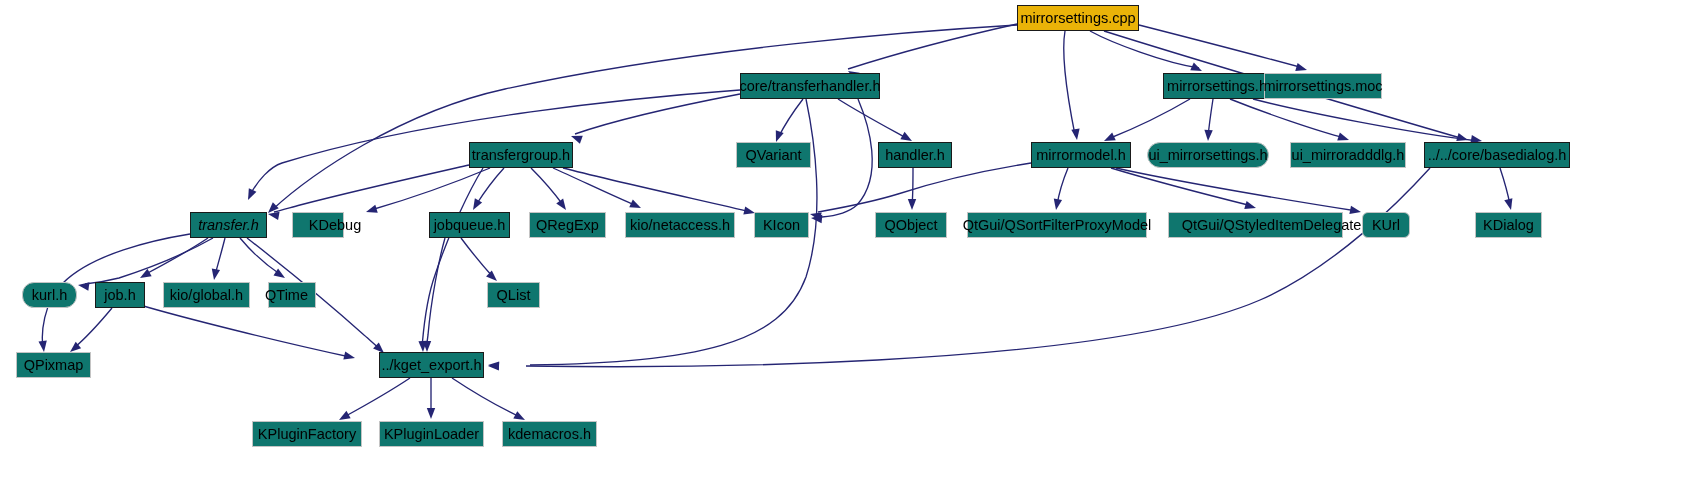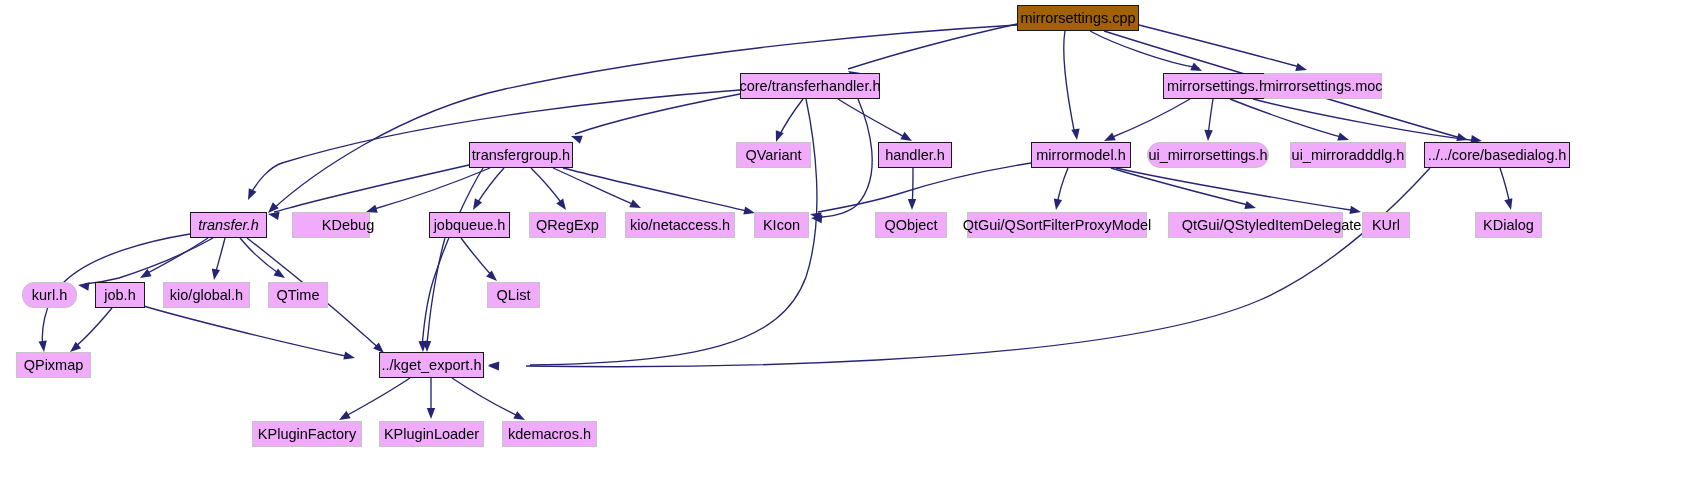--- a/index.html
+++ b/index.html
@@ -34,29 +34,29 @@
     position: absolute;
     box-sizing: border-box;
     display: flex;
     align-items: center;
     justify-content: center;
     height: 26px;
     font-size: 14.5px;
     line-height: 1;
     color: #000000;
     white-space: nowrap;
-    background: #f0abfc;
+    background: #0f766e;
     border: 1px solid #c4c4c4;
   }
   .node.internal {
     border: 1.6px solid #1a1a1a;
   }
   .node.root {
     border: 1.6px solid #1a1a1a;
-    background: #a16207;
+    background: #eab308;
   }
   .node-label {
     display: block;
     padding: 0 7px;
   }
 </style>
 </head>
 <body>
 
 <div id="graph-root">
@@ -266,21 +266,21 @@
       </div>
       <div class="node internal" style="left: 1424px; top: 142px; width: 146px; height: 26px;">
         <span class="node-label">../../core/basedialog.h</span>
       </div>
       <div class="node internal" style="left: 469px; top: 142px; width: 104px; height: 26px;">
         <span class="node-label">transfergroup.h</span>
       </div>
       <div class="node internal" style="left: 190px; top: 212px; width: 77px; height: 26px; font-style: italic;">
         <span class="node-label">transfer.h</span>
       </div>
-      <div class="node external" style="left: 292px; top: 212px; width: 78px; height: 26px; padding-left: 34px;">
+      <div class="node external" style="left: 292px; top: 212px; width: 52px; height: 26px; padding-left: 34px;">
         <span class="node-label">KDebug</span>
       </div>
       <div class="node internal" style="left: 429px; top: 212px; width: 81px; height: 26px;">
         <span class="node-label">jobqueue.h</span>
       </div>
       <div class="node external" style="left: 529px; top: 212px; width: 77px; height: 26px;">
         <span class="node-label">QRegExp</span>
       </div>
       <div class="node external" style="left: 625px; top: 212px; width: 110px; height: 26px;">
         <span class="node-label">kio/netaccess.h</span>
@@ -290,36 +290,36 @@
       </div>
       <div class="node external" style="left: 875px; top: 212px; width: 72px; height: 26px;">
         <span class="node-label">QObject</span>
       </div>
       <div class="node external" style="left: 967px; top: 212px; width: 180px; height: 26px;">
         <span class="node-label">QtGui/QSortFilterProxyModel</span>
       </div>
       <div class="node external" style="left: 1168px; top: 212px; width: 175px; height: 26px; padding-left: 32px;">
         <span class="node-label">QtGui/QStyledItemDelegate</span>
       </div>
-      <div class="node external" style="left: 1362px; top: 212px; width: 48px; height: 26px;">
+      <div class="node external" style="left: 1362px; top: 212px; width: 48px; height: 26px; border-radius: 6px;">
         <span class="node-label">KUrl</span>
       </div>
       <div class="node external" style="left: 1475px; top: 212px; width: 67px; height: 26px;">
         <span class="node-label">KDialog</span>
       </div>
       <div class="node external" style="left: 22px; top: 282px; width: 55px; height: 26px; border-radius: 12px;">
         <span class="node-label">kurl.h</span>
       </div>
       <div class="node internal" style="left: 95px; top: 282px; width: 50px; height: 26px;">
         <span class="node-label">job.h</span>
       </div>
       <div class="node external" style="left: 163px; top: 282px; width: 87px; height: 26px;">
         <span class="node-label">kio/global.h</span>
       </div>
-      <div class="node external" style="left: 268px; top: 282px; width: 60px; height: 26px;">
+      <div class="node external" style="left: 268px; top: 282px; width: 48px; height: 26px; justify-content: flex-end;">
         <span class="node-label">QTime</span>
       </div>
       <div class="node external" style="left: 487px; top: 282px; width: 53px; height: 26px;">
         <span class="node-label">QList</span>
       </div>
       <div class="node external" style="left: 16px; top: 352px; width: 75px; height: 26px;">
         <span class="node-label">QPixmap</span>
       </div>
       <div class="node internal" style="left: 379px; top: 352px; width: 105px; height: 26px;">
         <span class="node-label">../kget_export.h</span>

